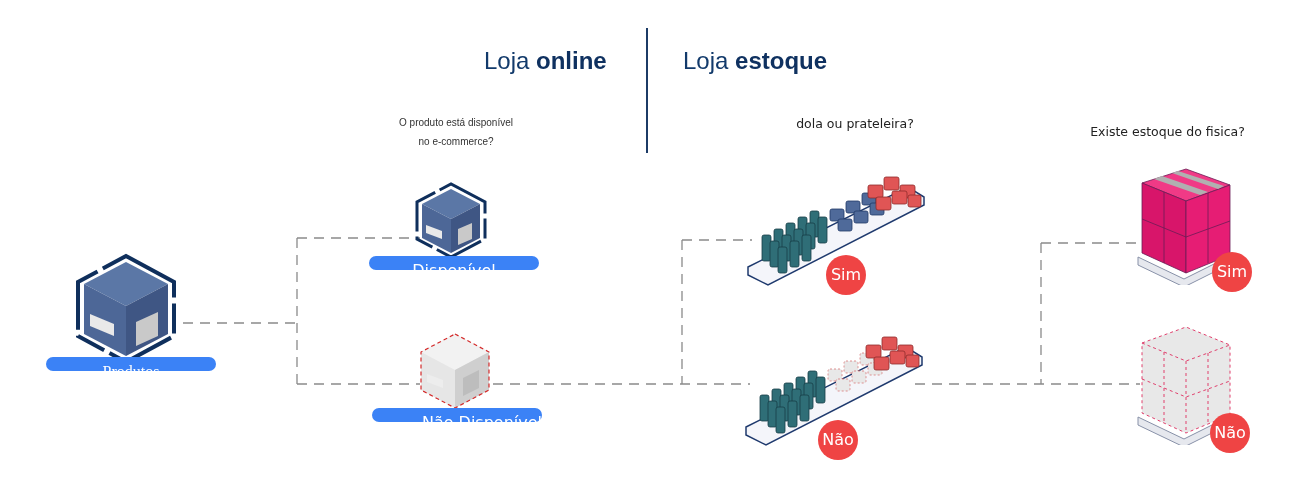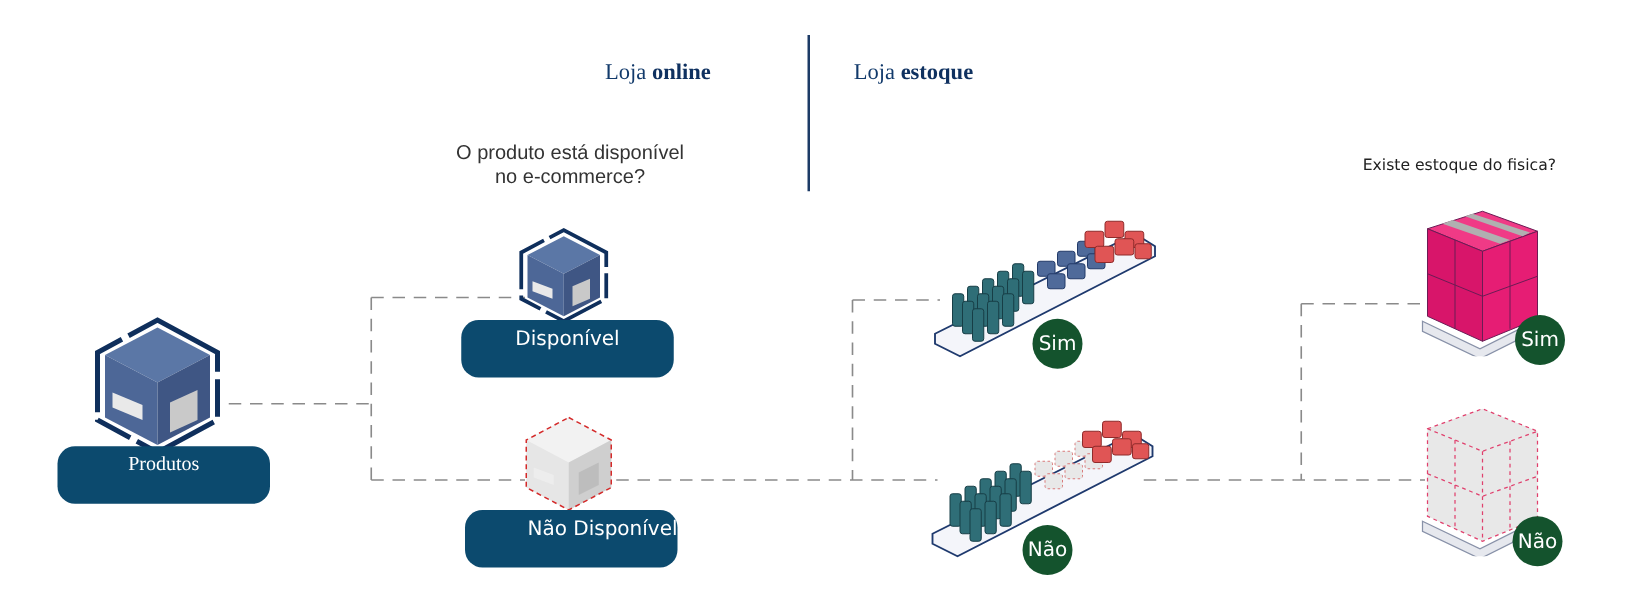--- a/index.html
+++ b/index.html
@@ -1,24 +1,24 @@
 <!DOCTYPE html>
 <html><head>
 <meta charset="utf-8">
 <style>
   html, body { margin: 0; padding: 0; background: #ffffff; }
   body { width: 1300px; height: 493px; position: relative; overflow: hidden; font-family: "Liberation Sans", sans-serif; }
   .abs { position: absolute; }
-  .section-title { font-family: Liberation Serif, serif; font-size: 18px; color: #123a6b; white-space: nowrap; font-weight: 300; }
+  .section-title { font-family: Liberation Sans, sans-serif; font-size: 24px; color: #123a6b; white-space: nowrap; font-weight: 300; }
   .section-title b { font-weight: bold; color: #0f3160; }
   .divider { position: absolute; left: 646px; top: 28px; width: 1.5px; height: 125px; background: #1c3b66; }
-  .question { font-size: 16px; color: #333; text-align: center; line-height: 19px; }
+  .question { font-size: 10px; color: #333; text-align: center; line-height: 19px; }
   .question.q2, .question.q3 { font-family: "DejaVu Sans", sans-serif; font-size: 12.5px; color: #222; line-height: 18px; }
-  .pill { position: absolute; background: #0c4a6e; color: #fff; border-radius: 14px; text-align: center; font-family: "DejaVu Sans", sans-serif; font-size: 16px; line-height: 29px; height: 46px; }
-  .badge { position: absolute; width: 40px; height: 40px; border-radius: 50%; background: #14532d; color: #fff; font-family: "DejaVu Sans", sans-serif; font-size: 16px; text-align: center; line-height: 40px; }
+  .pill { position: absolute; background: #3b82f6; color: #fff; border-radius: 14px; text-align: center; font-family: "DejaVu Sans", sans-serif; font-size: 16px; line-height: 29px; height: 14px; }
+  .badge { position: absolute; width: 40px; height: 40px; border-radius: 50%; background: #ef4444; color: #fff; font-family: "DejaVu Sans", sans-serif; font-size: 16px; text-align: center; line-height: 40px; }
   svg.lines { position: absolute; left: 0; top: 0; }
   .illus { position: absolute; }
 </style>
 </head>
 <body>
 
 <div class="abs section-title" style="left:484px; top:47px;">
   <span>Loja</span>
   <b>online</b>
 </div>
@@ -26,20 +26,21 @@
 <div class="abs section-title" style="left:683px; top:47px;">
   <span>Loja</span>
   <b>estoque</b>
 </div>
 
 <div class="abs question" style="left:356px; top:113px; width:200px;">
   <div>O produto está disponível</div>
   <div>no e-commerce?</div>
 </div>
 <div class="abs question q2" style="left:760px; top:115px; width:190px;">
+  <div>dola ou prateleira?</div>
 </div>
 <div class="abs question q3" style="left:1060px; top:123px; width:215px;">
   <div>Existe estoque do fisica?</div>
 </div>
 
 <svg class="lines" width="1300" height="493">
   <g stroke="#8a8a8a" stroke-width="1.3" stroke-dasharray="10,7" fill="none">
     <path d="M183 323 H297"></path>
     <path d="M297 238 V384"></path>
     <path d="M297 238 H420"></path>

